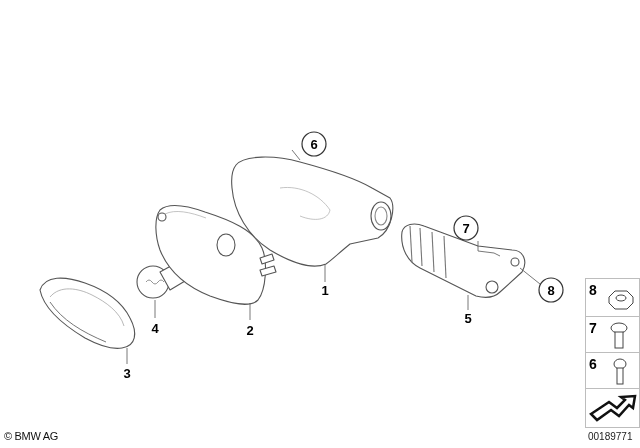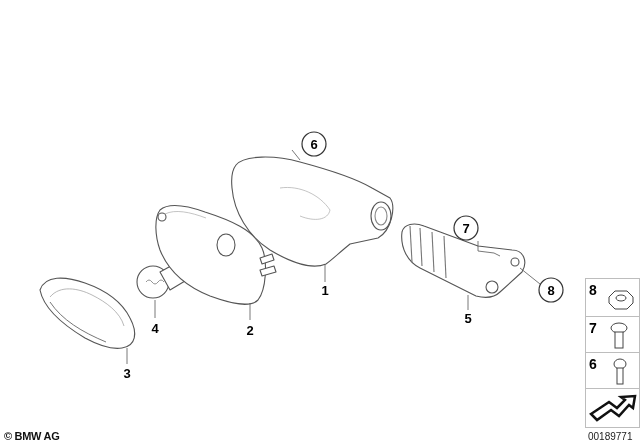--- a/index.html
+++ b/index.html
@@ -1,20 +1,20 @@
 <!DOCTYPE html>
 <html><head>
 <meta charset="utf-8">
 <style>
   html, body { margin: 0; padding: 0; background: #ffffff; }
   body { width: 640px; height: 448px; position: relative; overflow: hidden;
          font-family: "Liberation Sans", sans-serif; }
   .diagram { position: absolute; left: 0; top: 0; width: 640px; height: 448px; }
   .callout-num { font-family: "Liberation Sans", sans-serif; font-weight: bold; font-size: 13px; fill: #000; }
-  .copyright { position: absolute; left: 4px; top: 430px; font-size: 11px; font-weight: bold; color: #111;
+  .copyright { position: absolute; left: 4px; top: 430px; font-size: 11px; font-weight: normal; color: #111;
                font-family: "Liberation Sans", sans-serif; letter-spacing: -0.3px; }
   .docnum { position: absolute; left: 588px; top: 431px; font-size: 10px; color: #222;
             font-family: "Liberation Sans", sans-serif; }
   .legend-box { position: absolute; left: 585px; width: 53px; border: 1px solid #bdbdbd; background: #fff; }
   .legend-label { position: absolute; left: 3px; top: 3px; font-size: 14px; font-weight: bold; color: #000; }
 </style>
 </head>
 <body>
 
 <svg class="diagram" viewBox="0 0 640 448" width="640" height="448" xmlns="http://www.w3.org/2000/svg">

